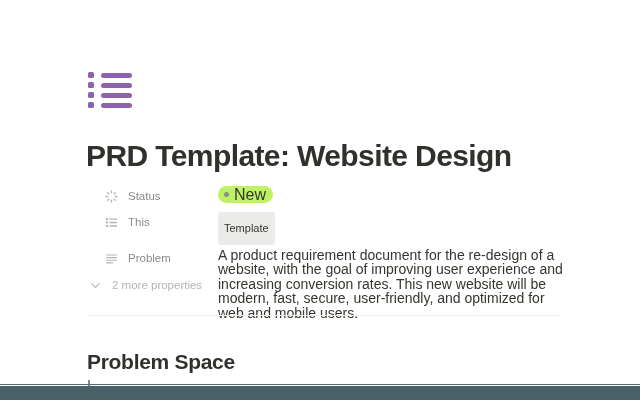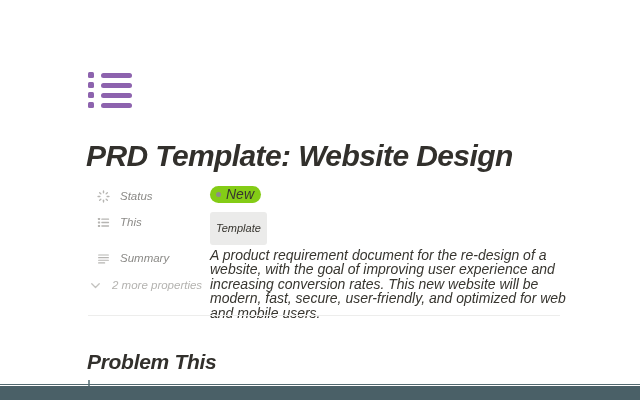--- a/index.html
+++ b/index.html
@@ -15,21 +15,20 @@
     font-family: "Liberation Sans", sans-serif;
     -webkit-font-smoothing: antialiased;
   }
 
   #page {
     position: relative;
     width: 544px;
     height: 400px;
     background: #ffffff;
     box-sizing: border-box;
-    font-style: italic;
   }
 
   
   .doc {
     position: absolute;
     left: 88px;
     top: 0;
     width: 472px;
   }
 
@@ -80,21 +79,21 @@
     line-height: 38px;
     font-weight: bold;
     letter-spacing: -0.6px;
     color: #32302c;
     white-space: nowrap;
   }
 
   
   .props {
     position: absolute;
-    left: 8px;
+    left: 16px;
     top: 183px;
     width: 472px;
   }
   .prop-row {
     display: flex;
     align-items: flex-start;
     min-height: 26px;
     margin-bottom: 0px;
   }
   .prop-label {
@@ -128,22 +127,22 @@
     color: #37352f;
   }
 
   
   .pill {
     display: inline-flex;
     align-items: center;
     height: 17px;
     padding: 0 7px 0 6px;
     border-radius: 9px;
-    background: #84cc16;
-    font-size: 14px;
+    background: #bef264;
+    font-size: 16px;
     color: #37352f;
     line-height: 17px;
     white-space: nowrap;
   }
   .pill .dot {
     width: 5px;
     height: 5px;
     border-radius: 50%;
     background: #8c8c8a;
     margin-right: 5px;
@@ -325,41 +324,41 @@
           <span class="prop-icon">
             <svg width="15" height="15" viewBox="0 0 16 16" fill="none">
               <g fill="#b6b5b2">
                 <rect x="2.2" y="3.6" width="11.6" height="1.3" rx="0.6"></rect>
                 <rect x="2.2" y="6.4" width="11.6" height="1.3" rx="0.6"></rect>
                 <rect x="2.2" y="9.2" width="11.6" height="1.3" rx="0.6"></rect>
                 <rect x="2.2" y="12.0" width="7.6" height="1.3" rx="0.6"></rect>
               </g>
             </svg>
           </span>
-          <span class="plabel-text">Summary</span>
+          <span class="plabel-text">Problem</span>
         </div>
         <div class="prop-value">
           <div class="summary-text">A product requirement document for the re-design of a website, with the goal of improving user experience and increasing conversion rates. This new website will be modern, fast, secure, user-friendly, and optimized for web and mobile users.</div>
         </div>
       </div>
 
     </div>
 
     <div class="more-props">
       <span class="chev">
         <svg width="15" height="15" viewBox="0 0 16 16" fill="none">
           <path d="M4 6.2 L8 10.2 L12 6.2" stroke="#c2c1be" stroke-width="1.4" stroke-linecap="round" stroke-linejoin="round"></path>
         </svg>
       </span>
       <span class="mp-text">2 more properties</span>
     </div>
 
     <div class="divider"></div>
 
-    <h2 class="section-heading">Problem This</h2>
+    <h2 class="section-heading">Problem Space</h2>
 
   </div>
 
   <div class="caret-mark"></div>
   <div class="bottom-rule"></div>
   <div class="bottom-bar"></div>
 
 </div>
 
 </body></html>

